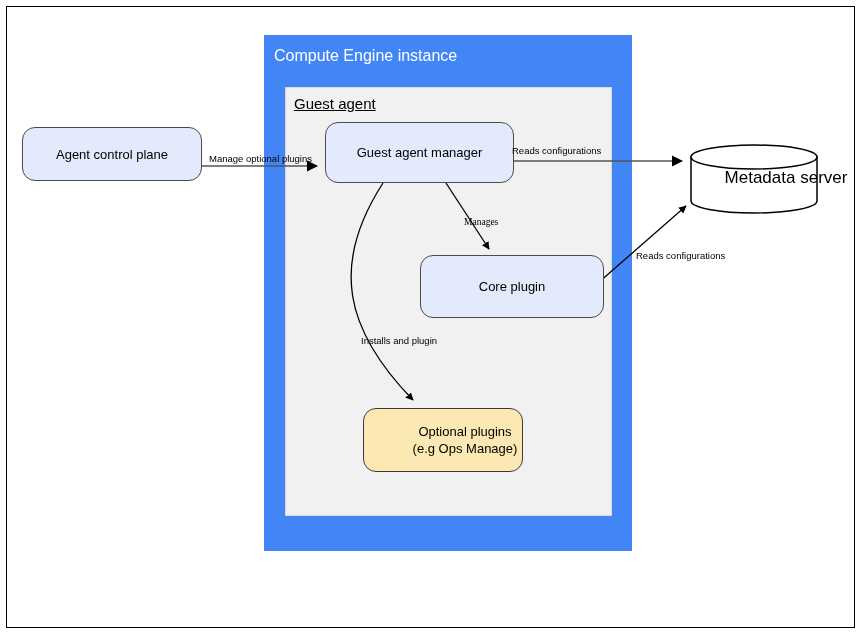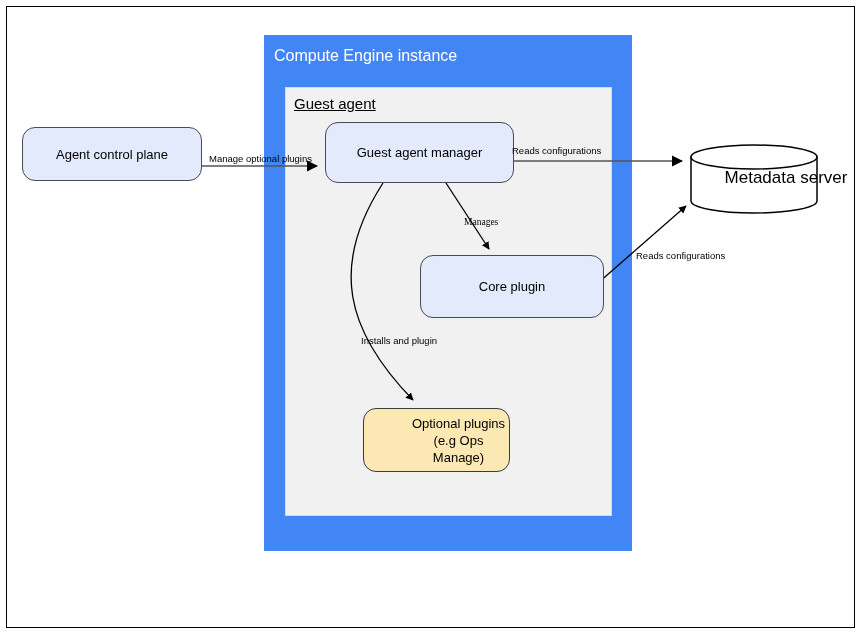--- a/index.html
+++ b/index.html
@@ -87,21 +87,21 @@
     color: #000000;
     font-size: 13px;
     line-height: 17px;
   }
   .node.blue-fill { background: #e3eafb; }
   .node.yellow-fill { background: #fce8b2; border-color: #3b3b3b; }
 
   #agent-control-plane { left: 22px;  top: 127px; width: 180px; height: 54px; }
   #guest-agent-manager { left: 325px; top: 122px; width: 189px; height: 61px; }
   #core-plugin        { left: 420px; top: 255px; width: 184px; height: 63px; }
-  #optional-plugins   { left: 363px; top: 408px; width: 147px; height: 64px; padding-left: 44px; }
+  #optional-plugins   { left: 363px; top: 408px; width: 160px; height: 64px; padding-left: 44px; }
   #optional-plugins .line { display: block; }
   #metadata-server-label {
     position: absolute;
     left: 690px;
     top: 170px;
     width: 128px;
     text-align: center;
     font-size: 17px;
     color: #000000;
     line-height: 15px;

